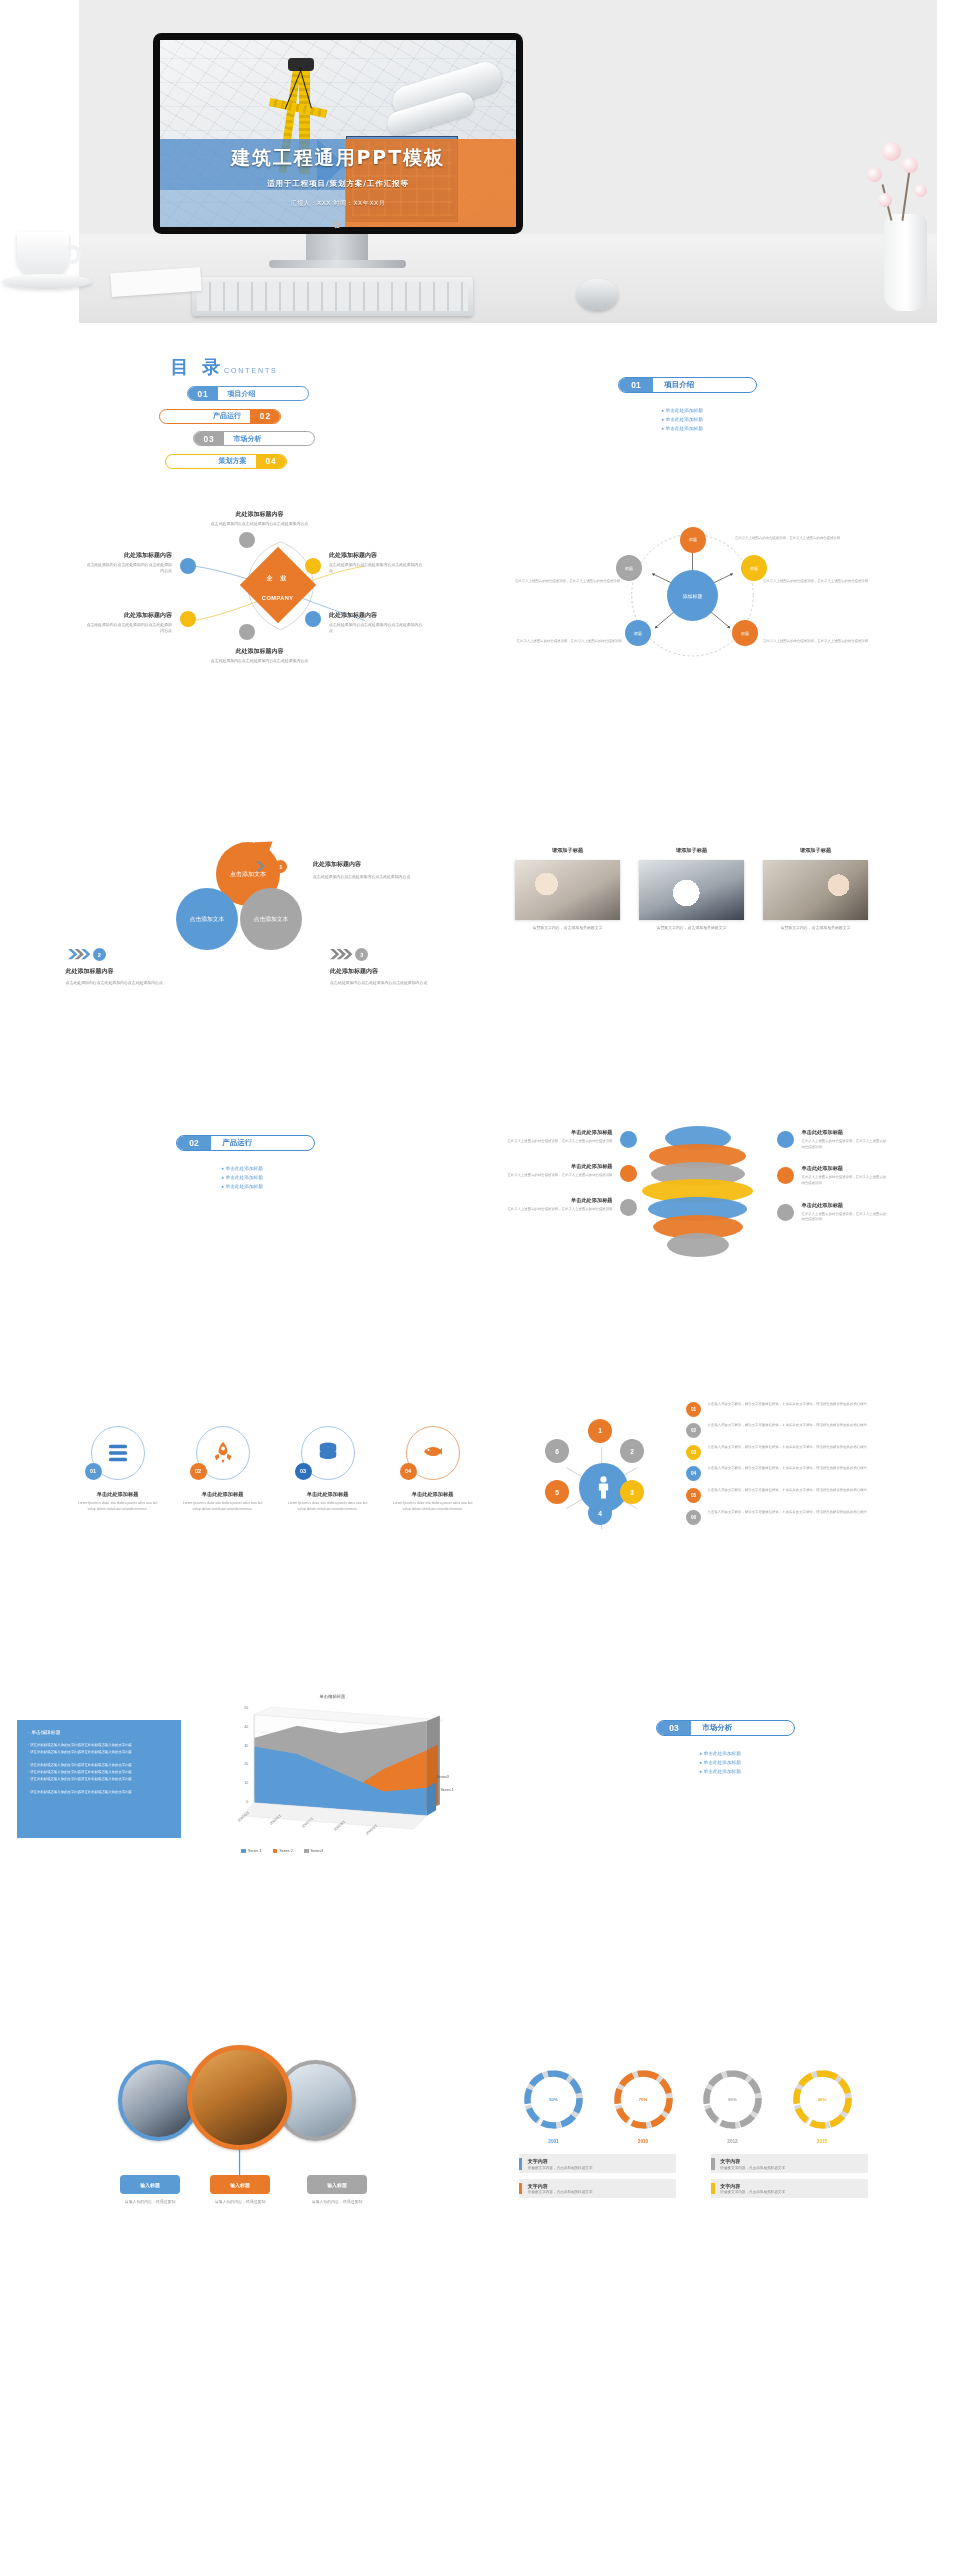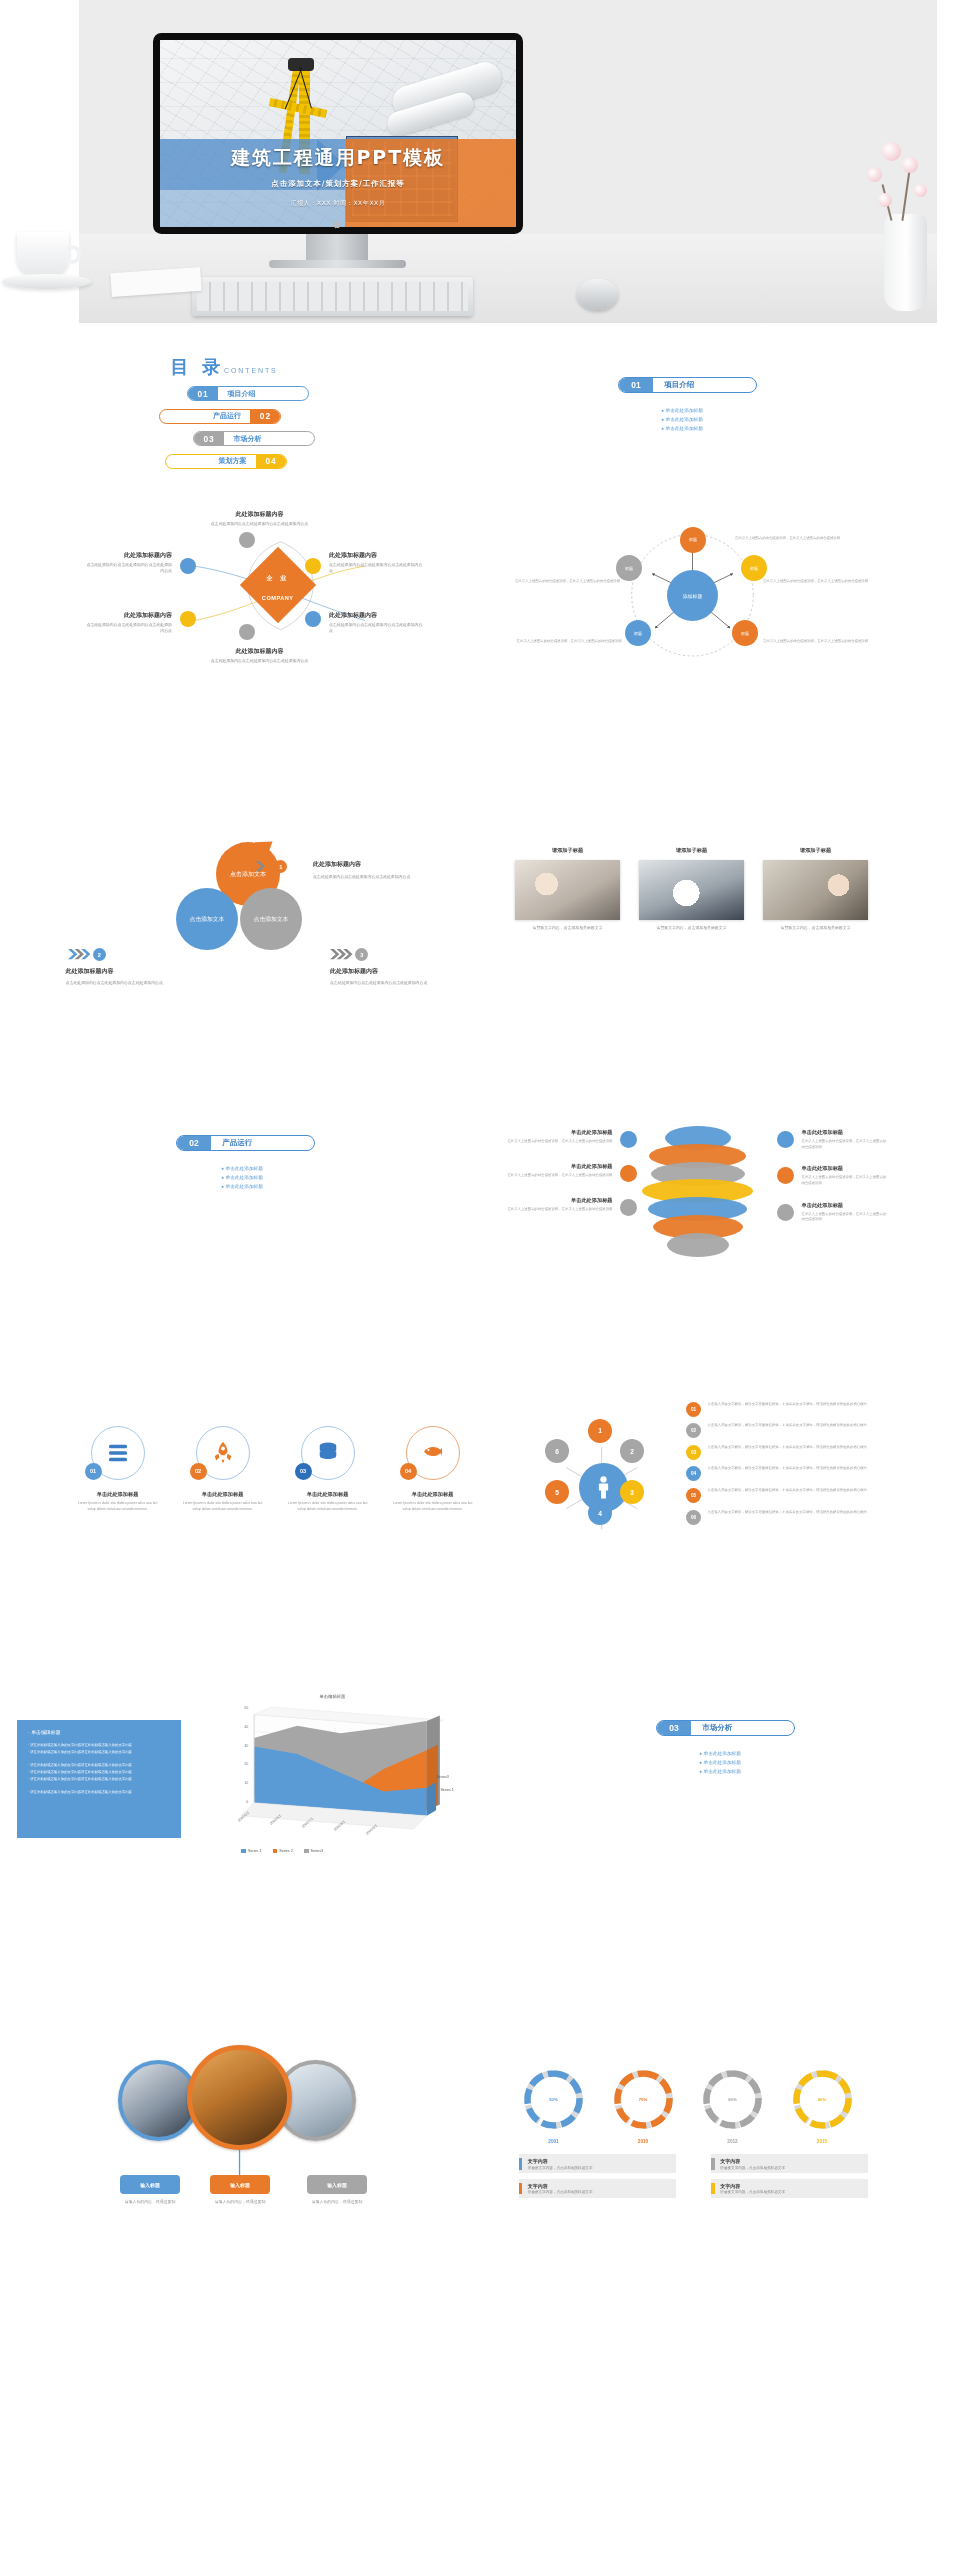--- a/index.html
+++ b/index.html
@@ -161,21 +161,21 @@
           <div class="crane-cable" style="left:34px;top:11.2px;width:1.4px;height:43px;transform:rotate(-16deg);"></div>
         </div>
         <div class="band-blue"></div>
         <div class="band-blue2"></div>
         <div class="band-orange"></div>
         <div class="band-arrow"></div>
 
         <div class="hero-title cn">
           <span>建筑工程</span><span>通用PPT模板</span>
         </div>
-        <div class="hero-sub cn">点击添加文本/策划方案/工作汇报等</div>
+        <div class="hero-sub cn">适用于工程项目/策划方案/工作汇报等</div>
         <div class="hero-meta cn">汇报人：XXX     时间：XX年XX月</div>
       </div>
     </div>
     <div class="mon-stand"></div>
     <div class="mon-base"></div>
     <svg class="apple-logo" viewBox="0 0 24 28">
       <path d="M17 14.5c0-3 2.4-4.4 2.5-4.5-1.4-2-3.5-2.3-4.2-2.3-1.8-.2-3.5 1-4.4 1-0.9 0-2.3-1-3.8-1C5.3 7.7 3.4 9 2.4 11c-2 3.5-.5 8.7 1.5 11.5 1 1.4 2.1 3 3.6 2.9 1.4-.06 2-.93 3.7-.93 1.7 0 2.2.93 3.7.9 1.5-.03 2.5-1.4 3.4-2.8 1.1-1.6 1.5-3.2 1.5-3.3-.03-.01-2.9-1.1-2.9-4.4zM14.2 5.6c.8-1 1.3-2.3 1.2-3.6-1.1.04-2.5.75-3.3 1.7-.7.85-1.3 2.2-1.2 3.5 1.2.1 2.5-.6 3.3-1.6z" fill="#b9bdc1"></path>
     </svg>
     <div class="keyboard"></div>
     <div class="mouse"></div>

